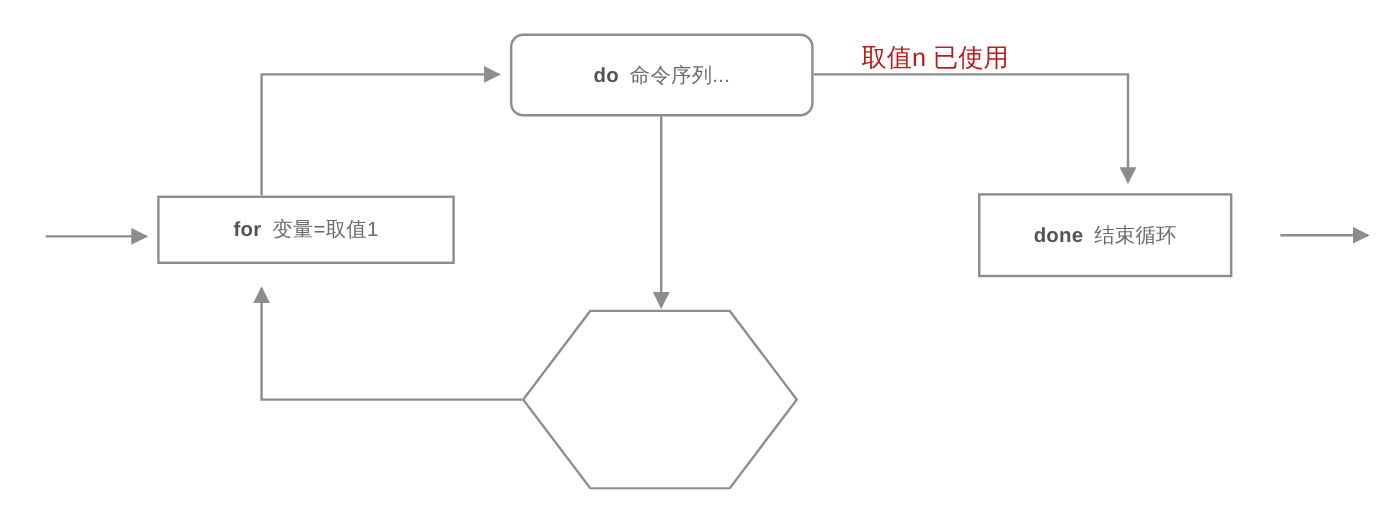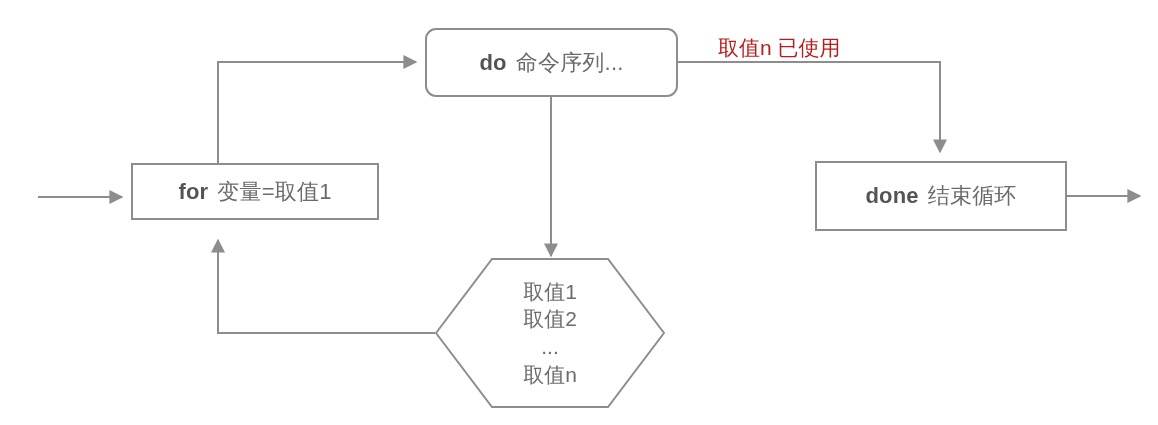--- a/index.html
+++ b/index.html
@@ -33,21 +33,21 @@
     background: #ffffff;
   }
   .box {
     border: 2px solid #8d8d8d;
   }
   .box-rounded {
     border-radius: 11px;
   }
   .node-text {
     white-space: nowrap;
-    font-size: 22px;
+    font-size: 17px;
     color: #6b6b6b;
     letter-spacing: 0.2px;
   }
   .kw {
     font-weight: bold;
     color: #545454;
     margin-right: 9px;
   }
   .hex-node {
     position: absolute;
@@ -106,33 +106,27 @@
       <span class="kw">for</span><span>变量=取值1</span>
     </span>
   </div>
 
   <div class="node box box-rounded" style="left:425px; top:28px; width:253px; height:69px;">
     <span class="node-text">
       <span class="kw">do</span><span>命令序列...</span>
     </span>
   </div>
 
-  <div class="node box" style="left:815px; top:161px; width:252px; height:70px;text-align:center;">
+  <div class="node box" style="left:815px; top:161px; width:212px; height:70px;text-align:center;">
     <span class="node-text">
       <span class="kw">done</span><span>结束循环</span>
     </span>
   </div>
 
   <div class="hex-node" style="left:435px; top:258px; width:230px; height:150px;">
     <svg class="hex-svg" width="230" height="150" viewBox="0 0 230 150" xmlns="http://www.w3.org/2000/svg">
       <polygon points="57,1 173,1 229,75 173,149 57,149 1,75" fill="#ffffff" stroke="#8d8d8d" stroke-width="2"></polygon>
     </svg>
-    <div class="hex-text">
-      <div>取值1</div>
-      <div>取值2</div>
-      <div>...</div>
-      <div>取值n</div>
-    </div>
   </div>
 
   <div class="edge-label" style="left:718px; top:34px;">取值n 已使用</div>
 
 </div>
 
 </body></html>

